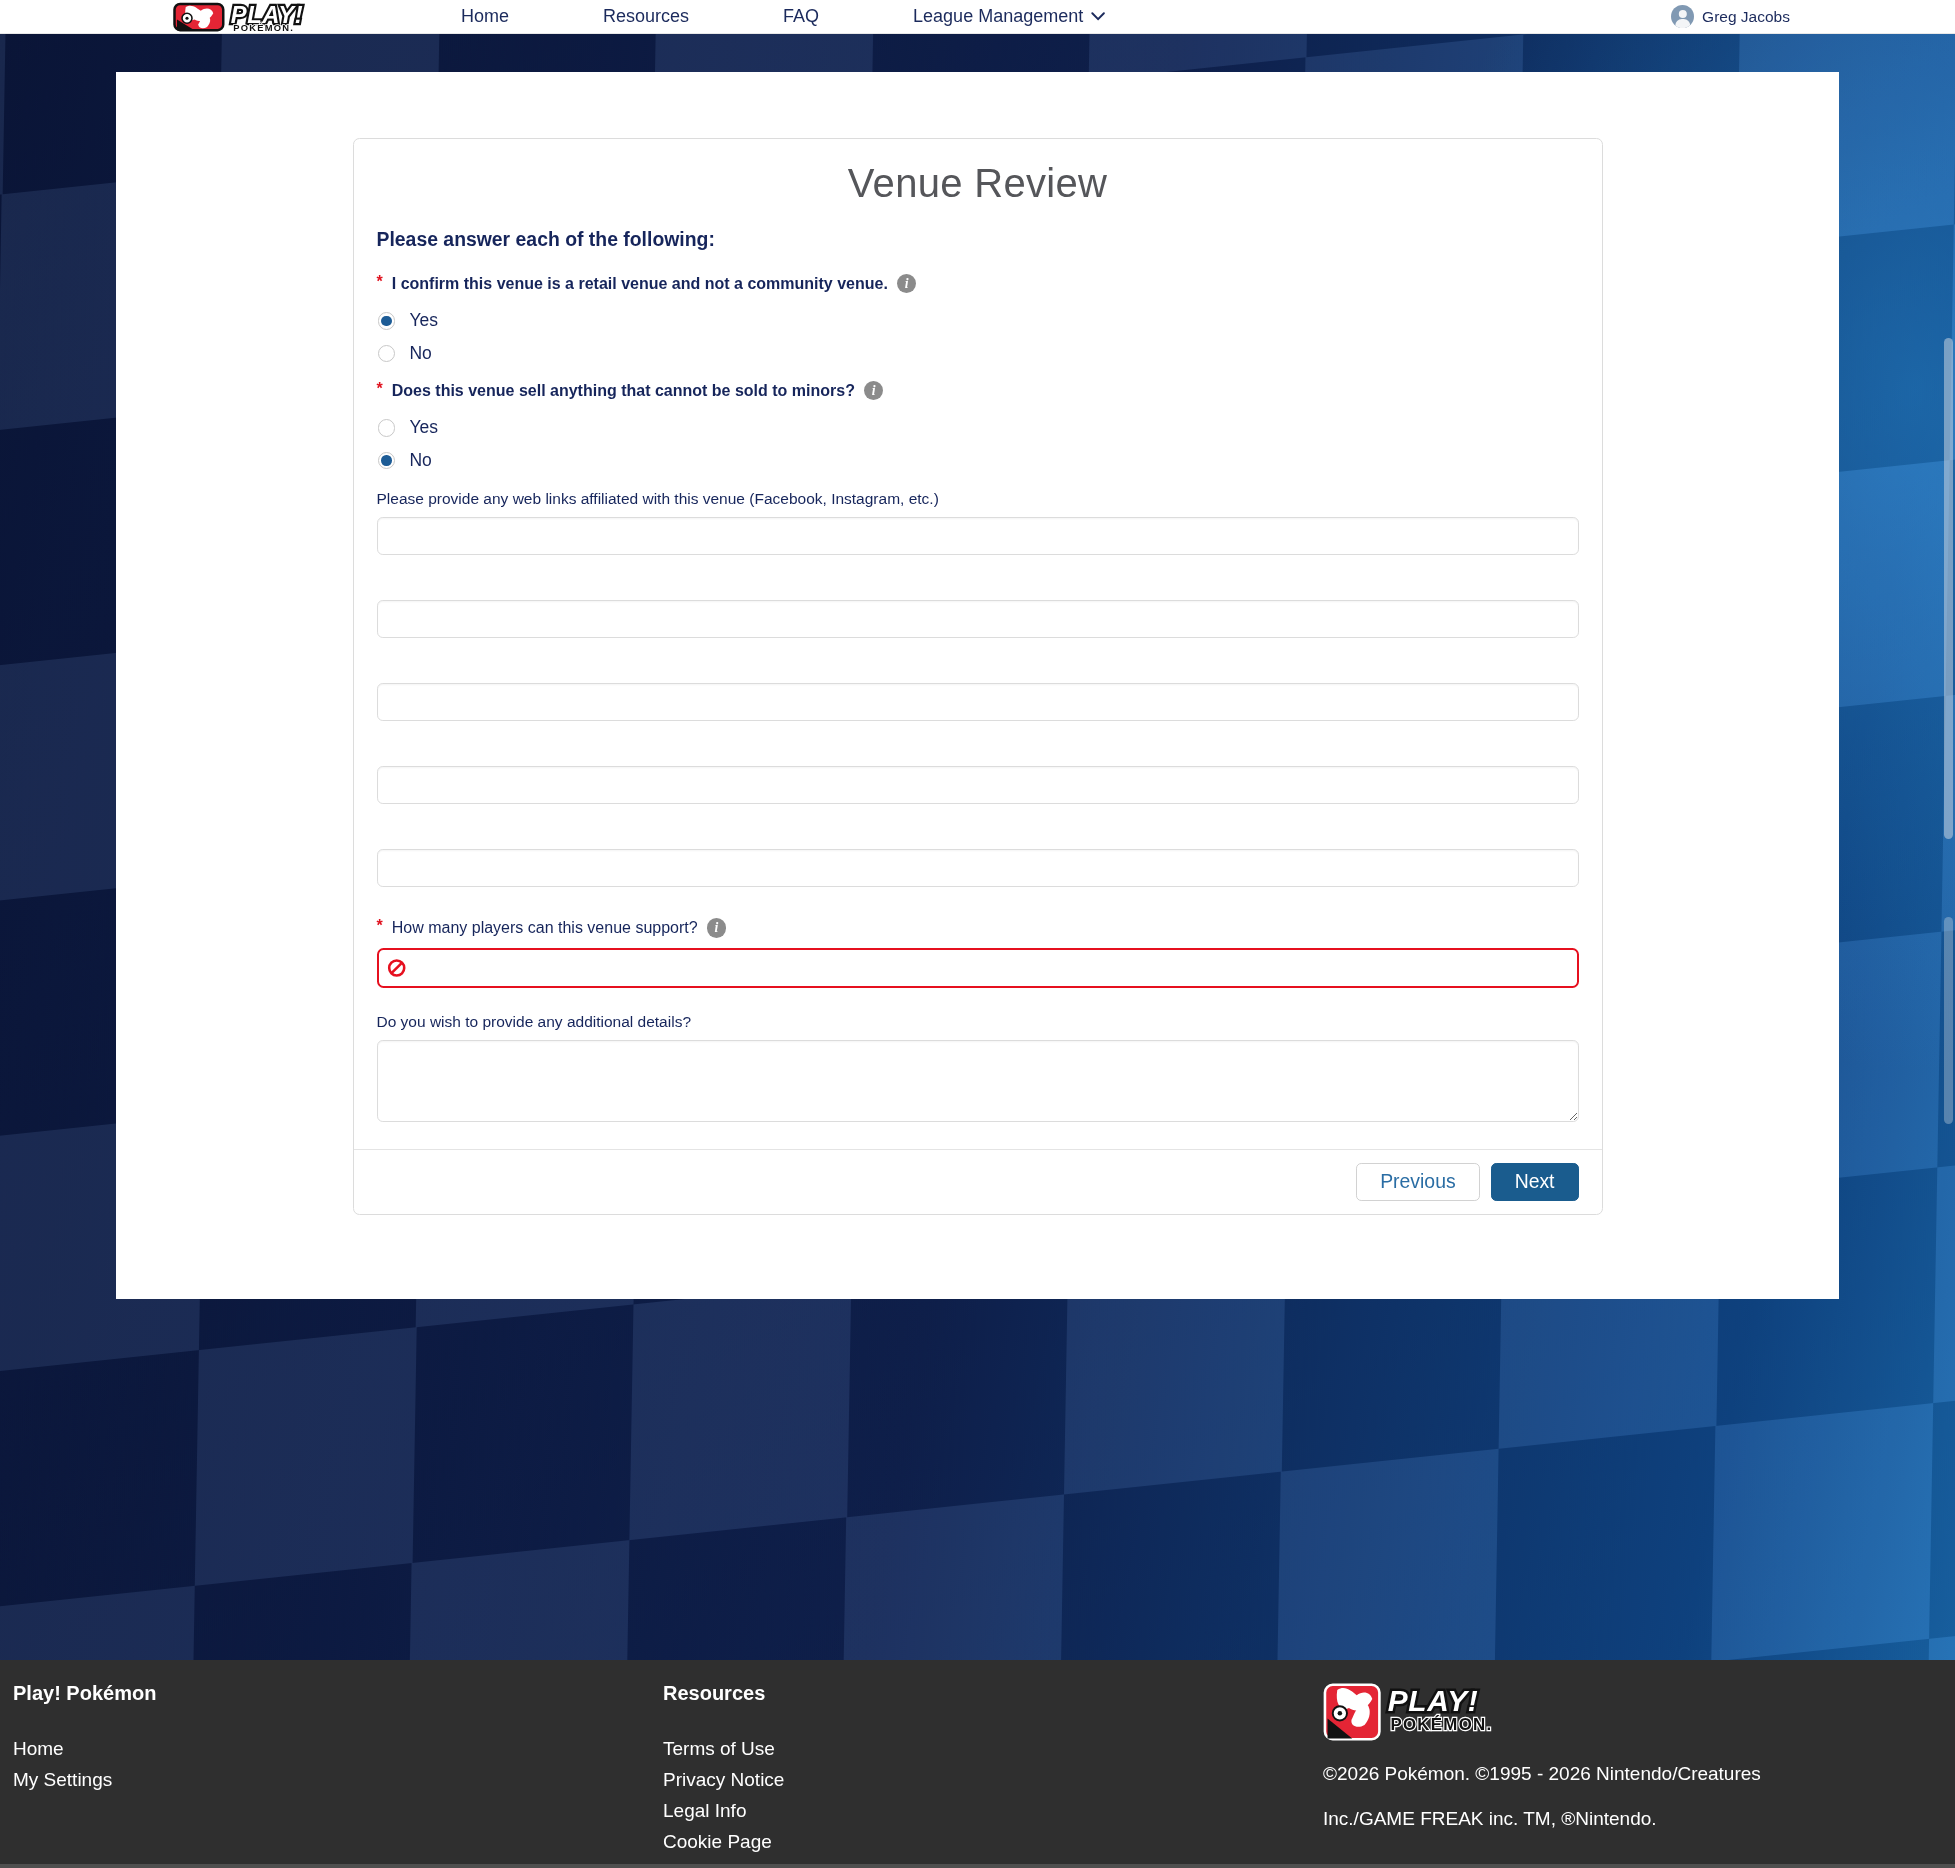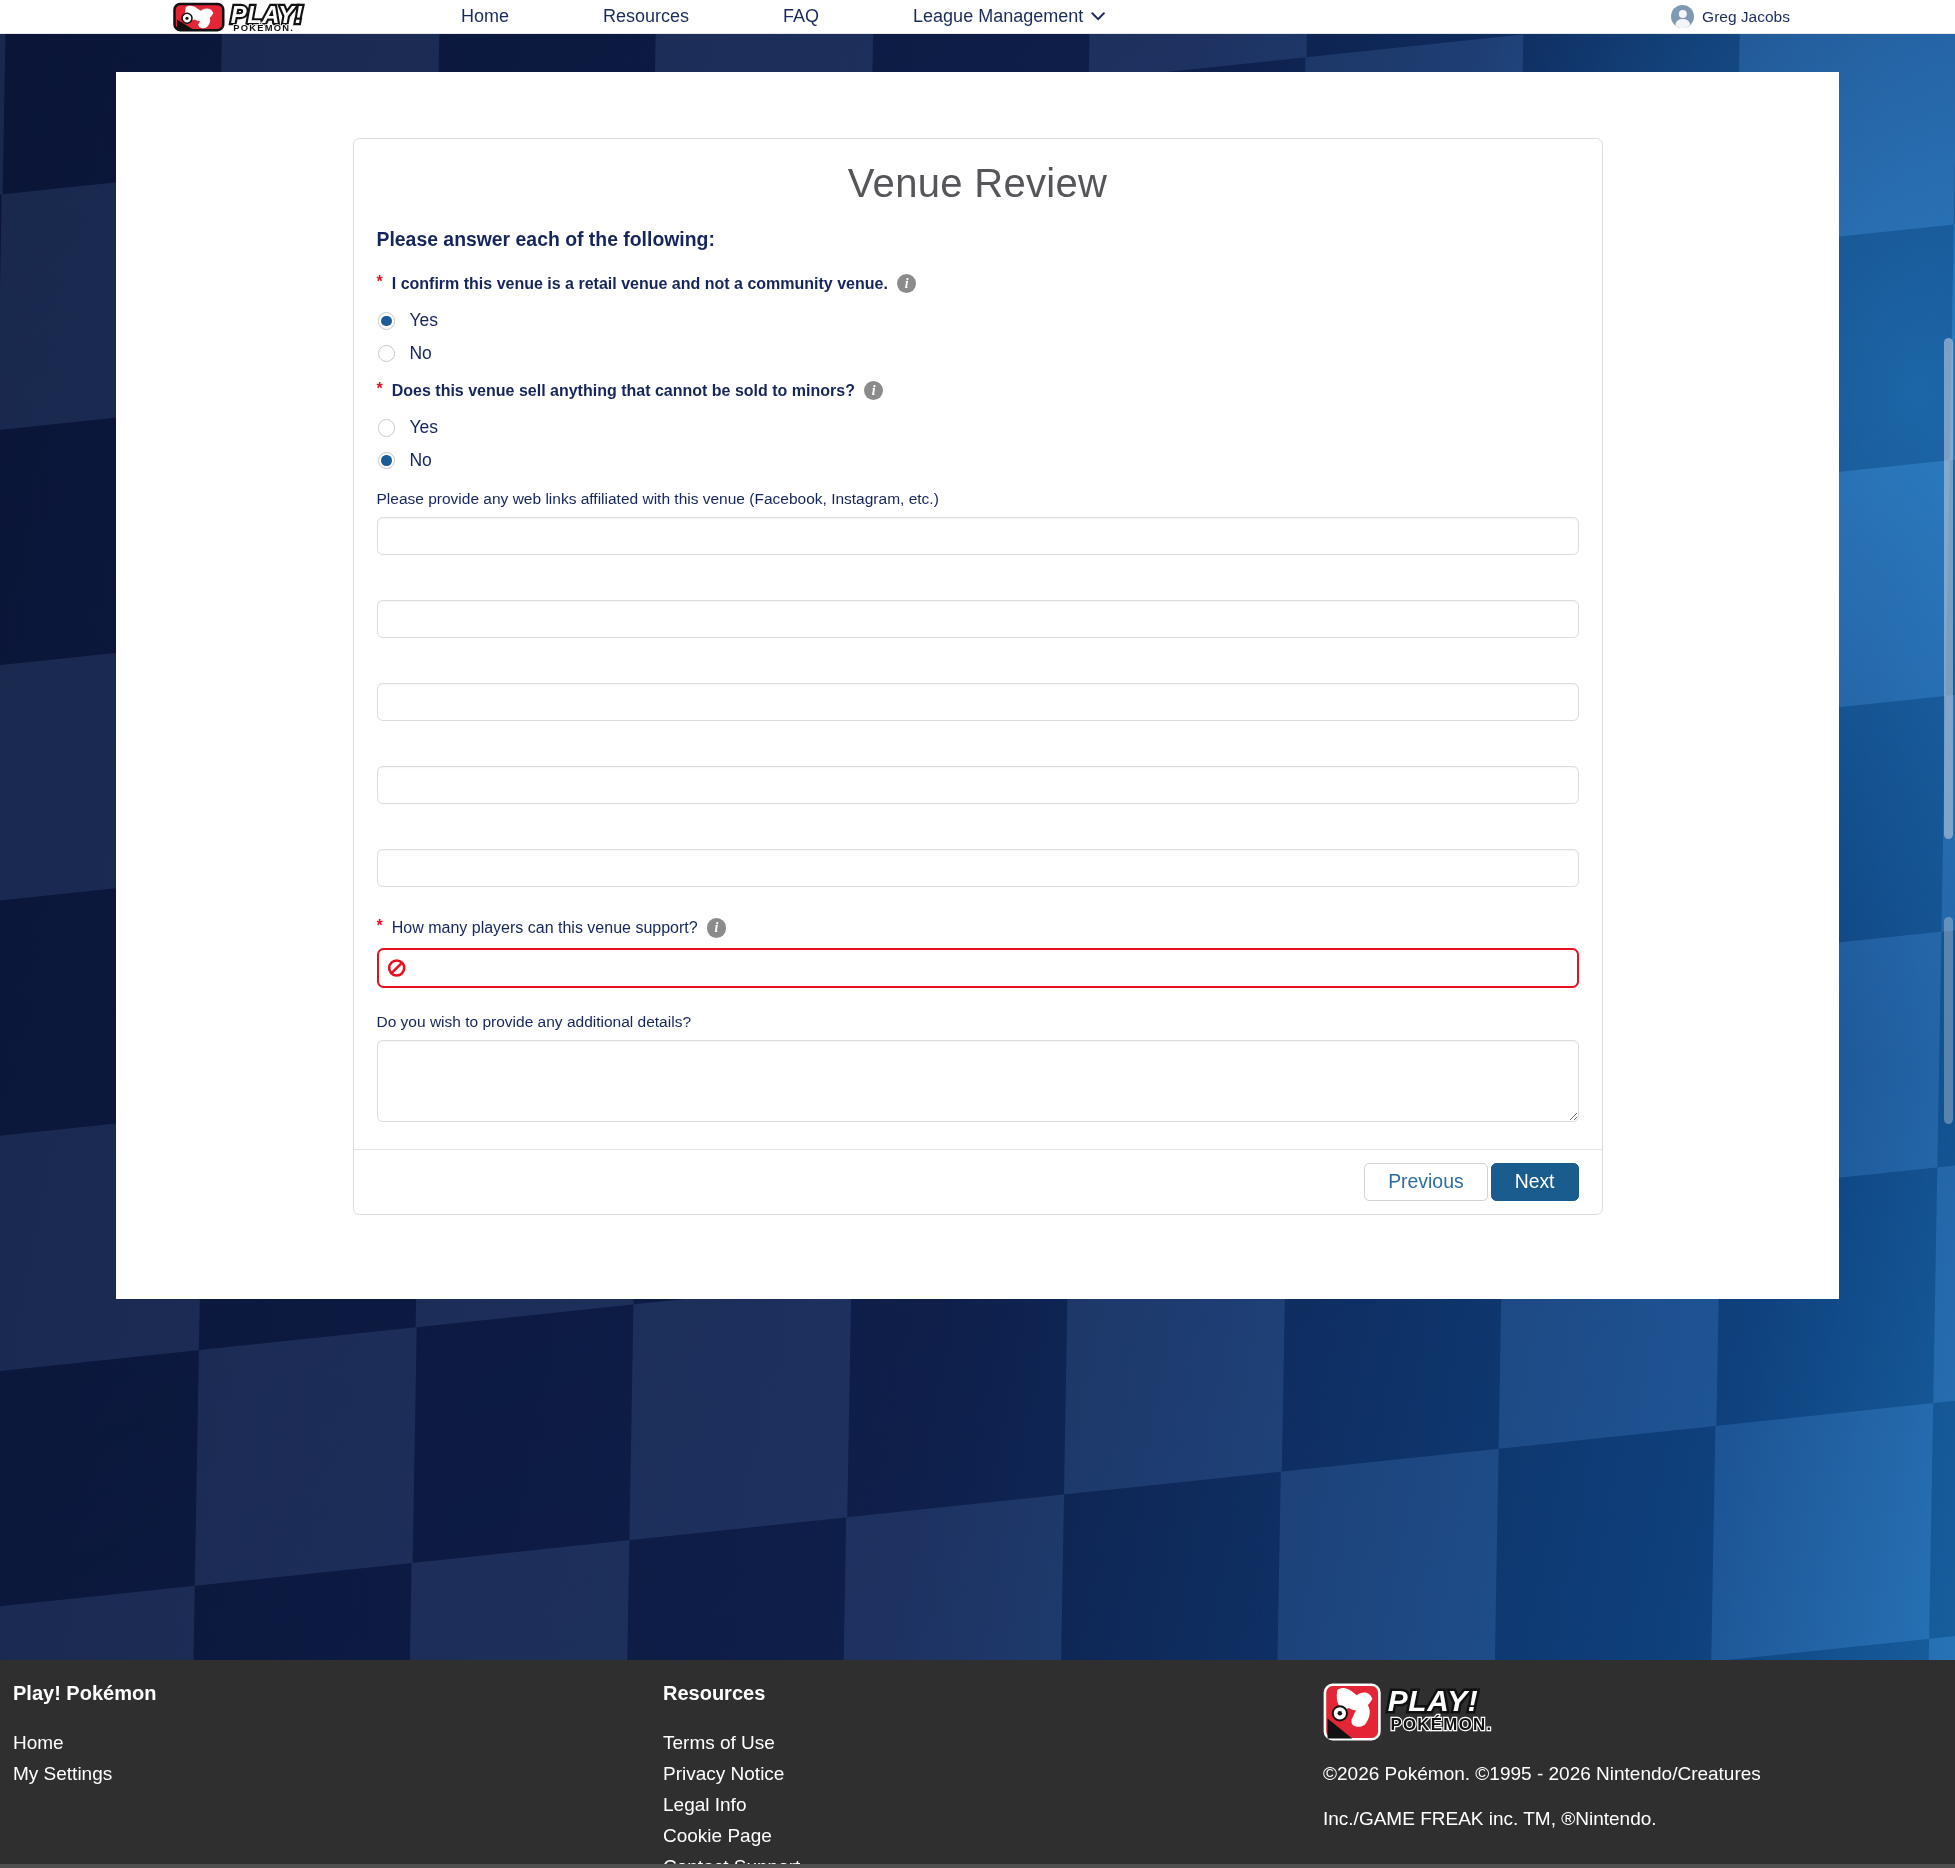--- a/index.html
+++ b/index.html
@@ -63,30 +63,30 @@
   .error-input { display:block; width:100%; height:40px; border:2.6px solid #e6101f; border-radius:6.5px; background:#fff;
                  font-size:17px; color:#16255b; padding:0 11.6px 0 41px; outline:none; }
   .block-icon { position:absolute; left:10.4px; top:50%; transform:translateY(-50%); width:19.4px; height:19.4px; }
   .error-text { margin-top:7.8px; font-size:17px; color:#d50f1f; }
 
   .details { margin-top:24.6px; }
   .textarea { display:block; width:100%; height:82px; margin-top:9px; border:1.3px solid #dcdcdc; border-radius:5.8px;
               background:#fff; box-shadow:inset 0 1.3px 1.3px rgba(0,0,0,0.04); font-size:17px; color:#16255b;
               padding:7.8px 11.6px; resize:both; outline:none; font-family:"Liberation Sans", sans-serif; }
 
-  .card-footer { margin-top:27px; border-top:0.6px solid #e4e4e4; padding:13px 23px; display:flex; justify-content:flex-end; gap:3px; }
+  .card-footer { margin-top:27px; border-top:0.6px solid #e4e4e4; padding:13px 23px; display:flex; justify-content:flex-end; gap:11px; }
   .btn { height:38px; border-radius:5.2px; font-size:19.4px; padding:0 23px; cursor:pointer; font-family:"Liberation Sans", sans-serif; }
   .btn-prev { background:#fff; border:1.3px solid #d2d2d2; color:#2a6da4; }
   .btn-next { background:#1a5c8e; border:1.3px solid #1a5c8e; color:#fff; }
 
   
   .site-footer { position:relative; height:209px; background:#2f2f2f; color:#fff; display:flex; padding:22px 0 0 13px; }
   .f-col1 { width:650px; }
   .f-col2 { width:660px; }
-  .f-heading { font-size:20px; font-weight:700; margin-bottom:22px; }
+  .f-heading { font-size:20px; font-weight:700; margin-bottom:28px; }
   .f-link { font-size:19px; line-height:31px; cursor:pointer; }
   .f-col3 { width:582px; }
   .copyright { margin-top:7px; font-size:19px; line-height:45px; width:466px; }
   .bottom-strip { position:absolute; left:0; bottom:0; width:100%; height:5.2px; background:#4f4f4f; }
 
   
   .scroll-thumb { position:absolute; right:1.9px; width:9px; border-radius:4.5px; background:rgba(200,212,224,0.55); z-index:9; cursor:pointer; }
   .thumb-a { top:304px; height:501px; }
   .thumb-b { top:883px; height:207px; background:rgba(200,212,224,0.38); }
 

